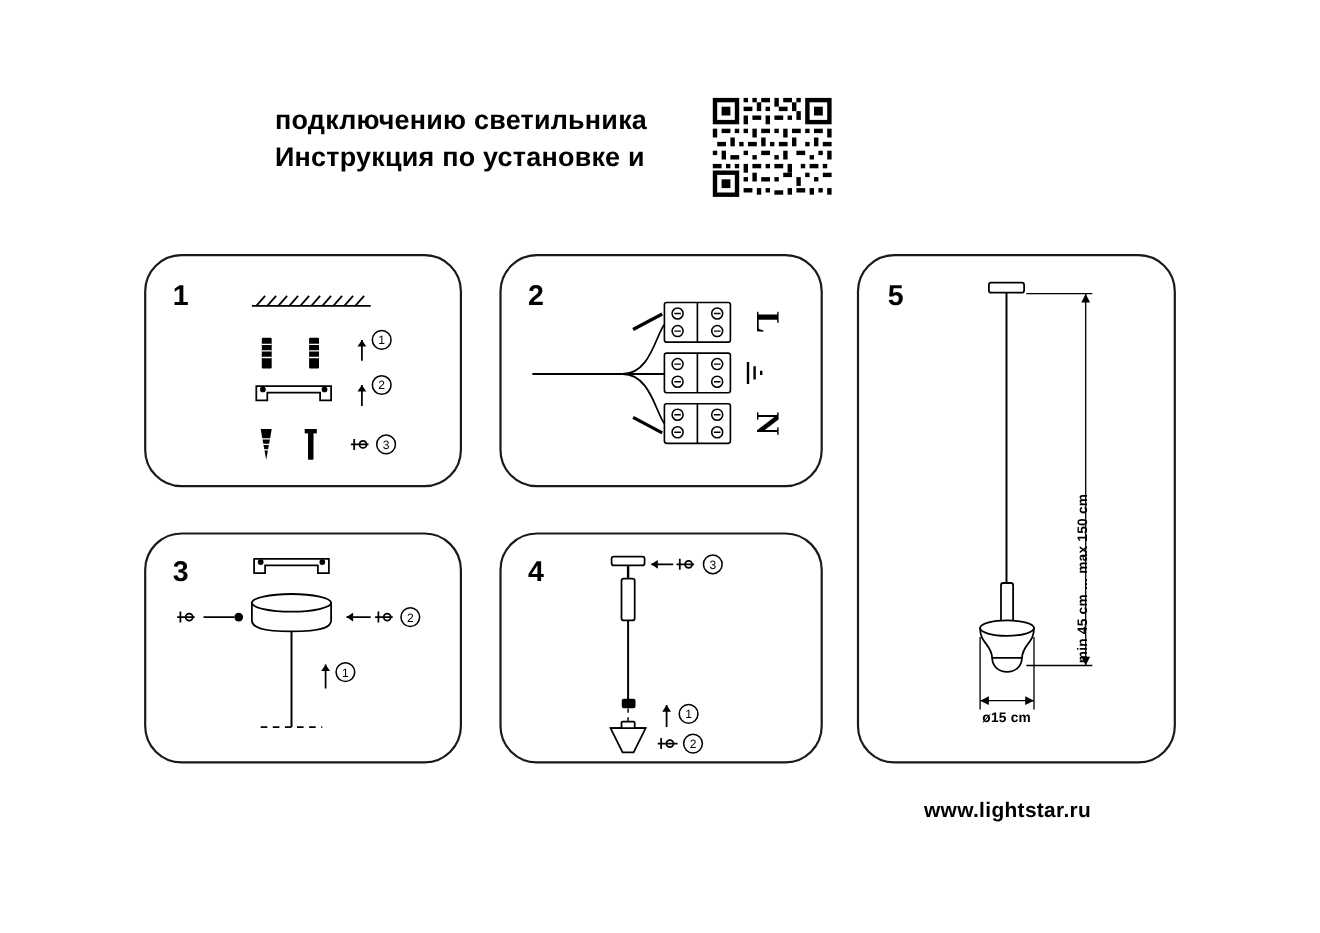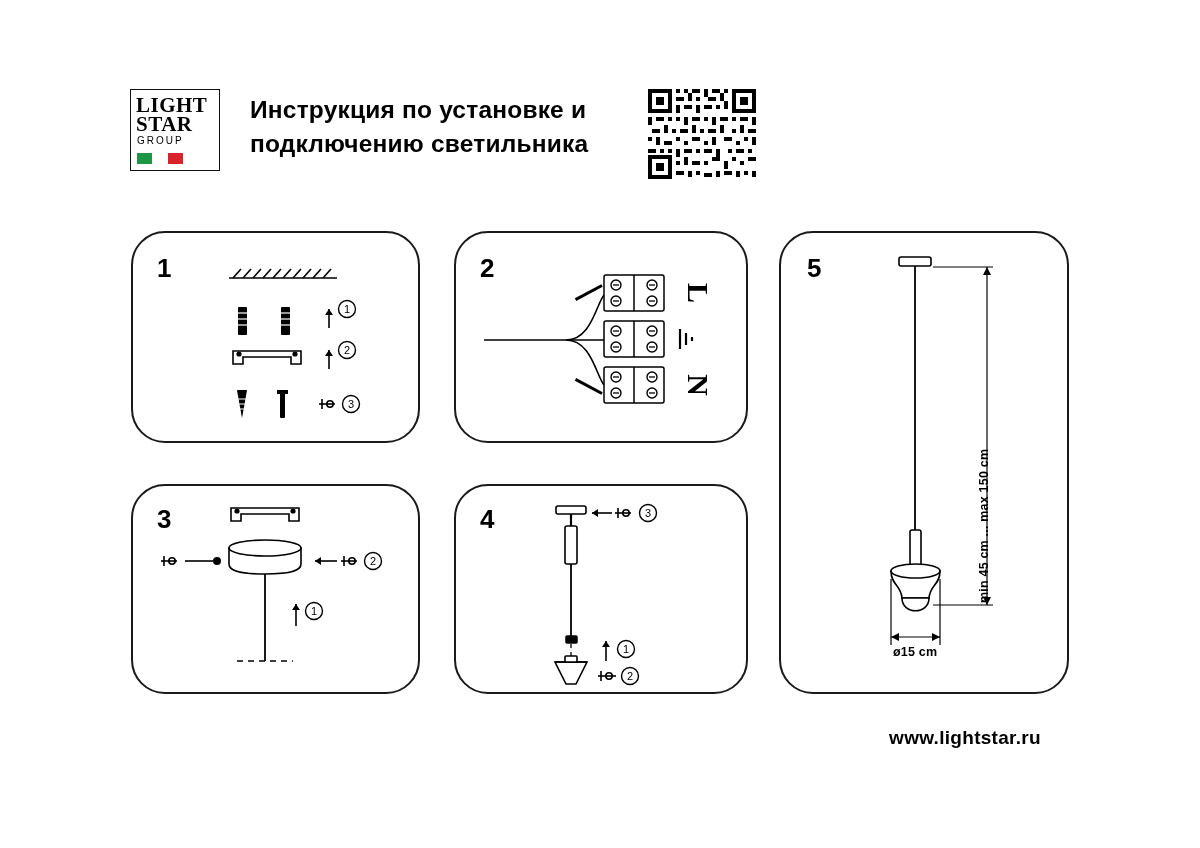--- a/index.html
+++ b/index.html
@@ -122,21 +122,21 @@
   #panel4 .num { left: 24px; top: 20px; }
   #panel5 .num { left: 26px; top: 22px; }
 
   .panel svg { position: absolute; left: 0; top: 0; }
 
   .footer {
     position: absolute;
     left: 840px;
     top: 727px;
     width: 250px;
-    text-align: center;
+    text-align: left;
     font-weight: bold;
     font-size: 19px;
     letter-spacing: 0.3px;
   }
 
   .dim-label {
     position: absolute;
     font-weight: bold;
     font-size: 12.5px;
     letter-spacing: 0.2px;
@@ -147,34 +147,24 @@
     white-space: nowrap;
   }
 </style>
 </head>
 <body>
 
 <div class="page">
 
   <div class="header">
 
-    <div class="logo">
-      <div class="lg-line l1">LIGHT</div>
-      <div class="lg-line">STAR</div>
-      <div class="lg-sub">GROUP</div>
-      <div class="flag">
-        <i style="background:#1f9646"></i>
-          <i style="background:#ffffff"></i>
-          <i style="background:#d8232a"></i>
-      </div>
-    </div>
 
     <div class="title">
+      <div>подключению светильника</div>
       <div>Инструкция по установке и</div>
-      <div>подключению светильника</div>
     </div>
 
     <div class="qr">
       <svg width="112" height="94" viewBox="0 0 112 94" xmlns="http://www.w3.org/2000/svg">
         <rect x="0" y="0" width="112" height="94" fill="#ffffff"></rect>
         <g fill="#000000">
 
           <rect x="2" y="2" width="24" height="24"></rect>
           <rect x="6" y="6" width="16" height="16" fill="#fff"></rect>
           <rect x="10" y="10" width="8" height="8"></rect>

